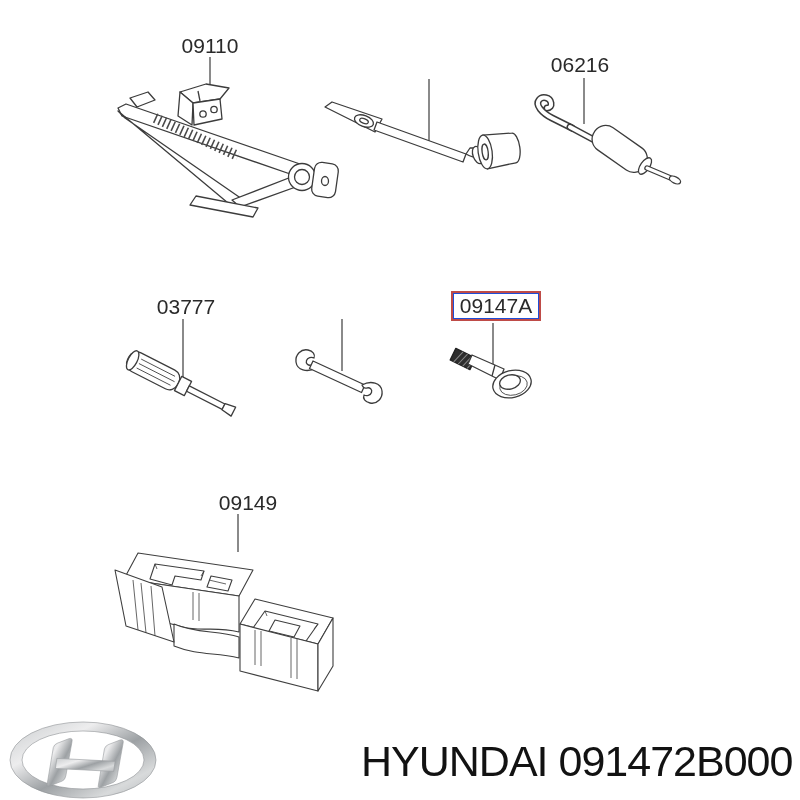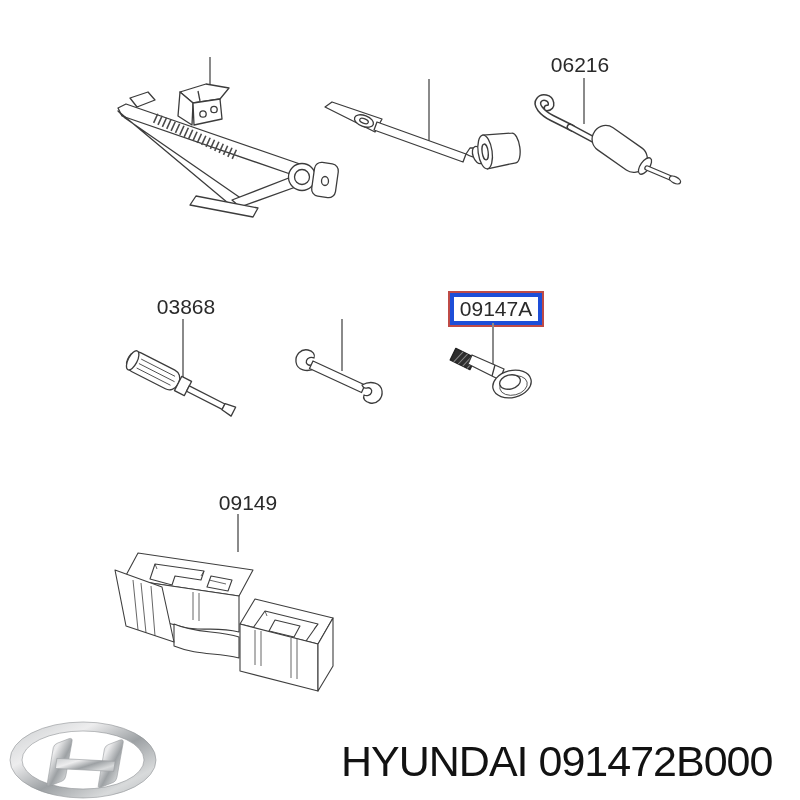--- a/index.html
+++ b/index.html
@@ -7,43 +7,44 @@
     position:relative;width:800px;height:800px;background:#fff;overflow:hidden;
     font-family:"Liberation Sans",sans-serif;
   }
   .part-label{
     position:absolute;width:120px;text-align:center;
     font-size:21px;color:#2a2a2a;line-height:24px;white-space:nowrap;
   }
   .hl-wrap{position:absolute;width:120px;text-align:center;}
   .hl-box{
     display:inline-block;font-size:21px;color:#2a2a2a;line-height:22px;
-    padding:1px 6px;border:4px solid #1d4ed8;outline:2px solid #bf4b47;
+    padding:1px 6px;border:1px solid #1d4ed8;outline:2px solid #bf4b47;
   }
   .leader{position:absolute;width:2px;background:#8a8a8a;}
   .drawing{position:absolute;}
   .footer-text{
-    position:absolute;left:341px;top:737px;
+    position:absolute;left:361px;top:737px;
     font-size:43px;letter-spacing:-1px;color:#121212;white-space:nowrap;
   }
   svg{display:block;}
 </style>
 </head>
 <body>
 
 <div class="canvas">
 
+  <div class="part-label" style="left:150px;top:34px;">09110</div>
   <div class="leader" style="left:209px;top:57px;height:34px;"></div>
 
   <div class="leader" style="left:428px;top:79px;height:62px;"></div>
 
   <div class="part-label" style="left:520px;top:53px;">06216</div>
   <div class="leader" style="left:583px;top:78px;height:46px;"></div>
 
-  <div class="part-label" style="left:126px;top:295px;">03868</div>
+  <div class="part-label" style="left:126px;top:295px;">03777</div>
   <div class="leader" style="left:182px;top:319px;height:59px;"></div>
 
   <div class="leader" style="left:341px;top:319px;height:52px;"></div>
 
   <div class="hl-wrap" style="left:436px;top:293px;">
     <span class="hl-box">09147A</span>
   </div>
   <div class="leader" style="left:492px;top:323px;height:44px;"></div>
 
   <div class="part-label" style="left:188px;top:491px;">09149</div>

